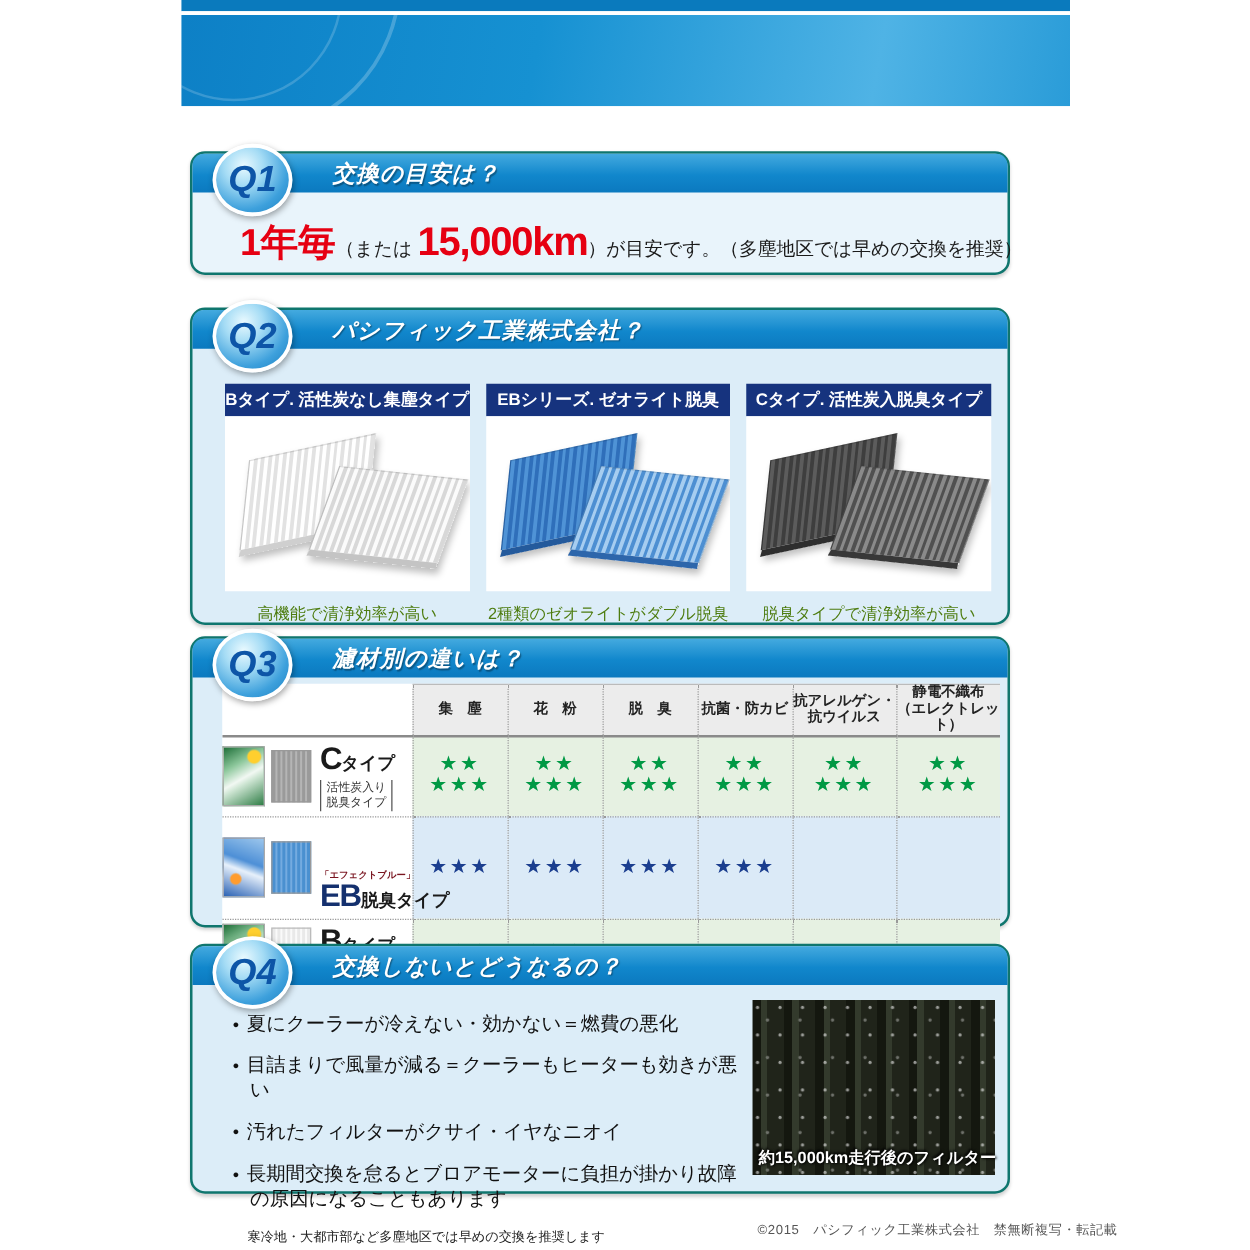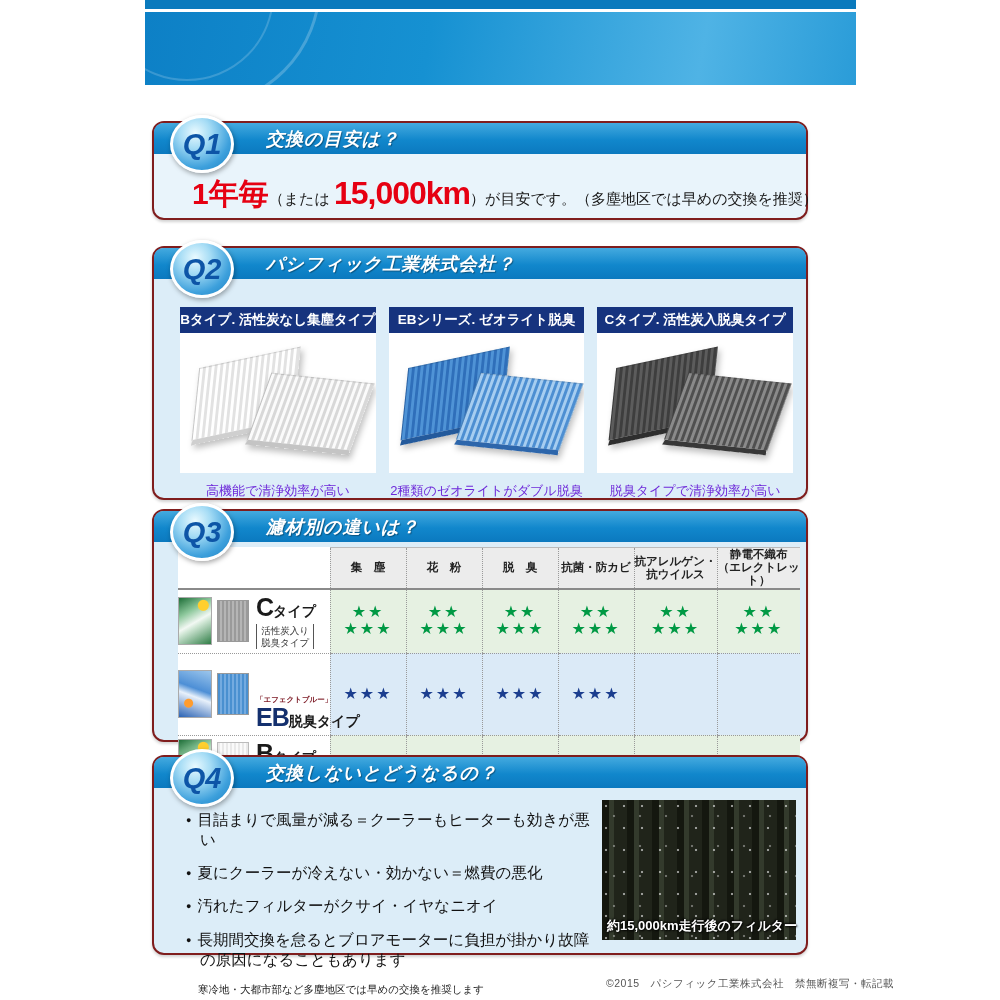--- a/index.html
+++ b/index.html
@@ -11,21 +11,21 @@
   .banner-line  { height:3px; background:#ffffff; }
   .banner-main  { height:73px; position:relative; overflow:hidden;
                   background:linear-gradient(100deg,#0d80c6 0%,#1691d2 40%,#4fb3e5 78%,#2a9cd8 100%); }
   .banner-main::before { content:""; position:absolute; width:240px; height:240px; left:-70px; top:-150px;
                   border:3px solid rgba(255,255,255,.22); border-radius:50%; }
   .banner-main::after  { content:""; position:absolute; width:170px; height:170px; left:-45px; top:-105px;
                   border:2px solid rgba(255,255,255,.18); border-radius:50%; }
 
   
   .qsection { position:absolute; left:152px; width:656px; background:#dcedf8;
-              border:2px solid #7f1d1d; border-radius:12px; box-shadow:0 2px 3px rgba(0,0,0,.18); }
+              border:2px solid #0f766e; border-radius:12px; box-shadow:0 2px 3px rgba(0,0,0,.18); }
   .qbar { height:31px; background:linear-gradient(#44aadf 0%,#1187cc 55%,#0b79bf 100%);
           border-radius:9px 9px 0 0; display:flex; align-items:center; padding-left:112px; }
   .qbar-title { color:#fff; font-weight:bold; font-style:italic; font-size:18px; letter-spacing:1px;
                 text-shadow:1px 1px 1px rgba(0,0,0,.35); }
   .qbadge { position:absolute; left:16px; top:-8px; width:64px; height:58px; border-radius:50%;
             background:radial-gradient(circle at 38% 28%, #eafaff 0%, #a5dcf5 30%, #3da0dc 68%, #1b7fc0 100%);
             border:3px solid #ffffff; box-shadow:1px 2px 5px rgba(0,0,0,.35);
             display:flex; align-items:center; justify-content:center; z-index:2; }
   .qbadge span { font-size:29px; font-weight:bold; font-style:italic; color:#0d55a7; }
 
@@ -46,21 +46,21 @@
   .pad { position:absolute; width:104px; height:74px; border:1px solid rgba(0,0,0,.12);
          box-shadow:3px 4px 6px rgba(0,0,0,.25); }
   .pad-back  { left:14px; top:26px; transform:rotate(-12deg) skewX(-18deg); }
   .pad-front { left:78px; top:44px; transform:rotate(6deg) skewX(-14deg); }
   .pad-white { background:repeating-linear-gradient(90deg,#ffffff 0 3px,#e2e2e2 3px 6px); border-bottom:5px solid #cfcfcf; }
   .pad-white2{ background:repeating-linear-gradient(90deg,#fbfbfb 0 3px,#d8d8d8 3px 6px); border-bottom:5px solid #c4c4c4; }
   .pad-blue  { background:repeating-linear-gradient(90deg,#4f93d6 0 3px,#2f6fba 3px 6px); border-bottom:5px solid #245a9c; }
   .pad-blue2 { background:repeating-linear-gradient(90deg,#a6cdf0 0 3px,#4d8fd2 3px 6px); border-bottom:5px solid #2d66ab; }
   .pad-char  { background:repeating-linear-gradient(90deg,#5c5c5c 0 3px,#3e3e3e 3px 6px); border-bottom:5px solid #2e2e2e; }
   .pad-char2 { background:repeating-linear-gradient(90deg,#8a8a8a 0 3px,#505050 3px 6px); border-bottom:5px solid #383838; }
-  .product-caption { text-align:center; font-size:13px; color:#6d28d9; margin-top:9px; white-space:nowrap; }
+  .product-caption { text-align:center; font-size:13px; color:#4d7c0f; margin-top:9px; white-space:nowrap; }
 
   
   #q3 { top:509px; height:233px; }
   .q3table { margin:5px 0 0 24px; border-collapse:collapse; table-layout:fixed; width:622px; background:#fff; }
   .q3table col.c-label { width:152px; }
   .q3table col.c-std   { width:76px; }
   .q3table col.c-wide  { width:83px; }
   .q3table th { background:#ececec; font-size:11.5px; font-weight:bold; color:#222; height:30px;
                 border-left:1px dotted #999; border-bottom:2px solid #8a8a8a; border-top:1px solid #bbb;
                 white-space:pre-line; line-height:1.15; text-align:center; }
@@ -292,22 +292,22 @@
 
 <section class="qsection" id="q4">
   <div class="qbadge">
       <span>Q4</span>
     </div>
   <div class="qbar">
     <span class="qbar-title">交換しないとどうなるの？</span>
   </div>
   <div class="q4-body">
     <ul class="q4-bullets">
+      <li>夏にクーラーが冷えない・効かない＝燃費の悪化</li>
       <li>目詰まりで風量が減る＝クーラーもヒーターも効きが悪い</li>
-      <li>夏にクーラーが冷えない・効かない＝燃費の悪化</li>
       <li>汚れたフィルターがクサイ・イヤなニオイ</li>
       <li>長期間交換を怠るとブロアモーターに負担が掛かり故障の原因になることもあります</li>
     </ul>
     <div class="q4-note">寒冷地・大都市部など多塵地区では早めの交換を推奨します</div>
     <div class="photo">
       <div class="photo-caption">約15,000km走行後のフィルター</div>
     </div>
   </div>
 </section>
 

